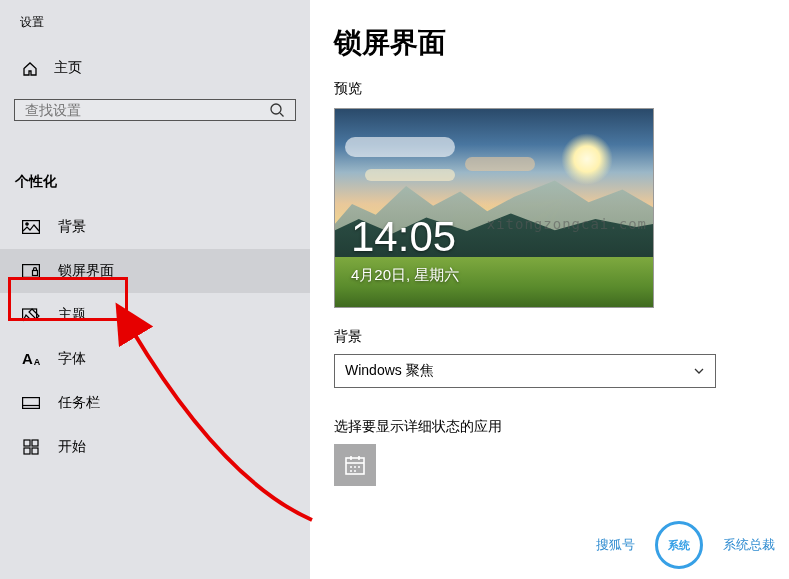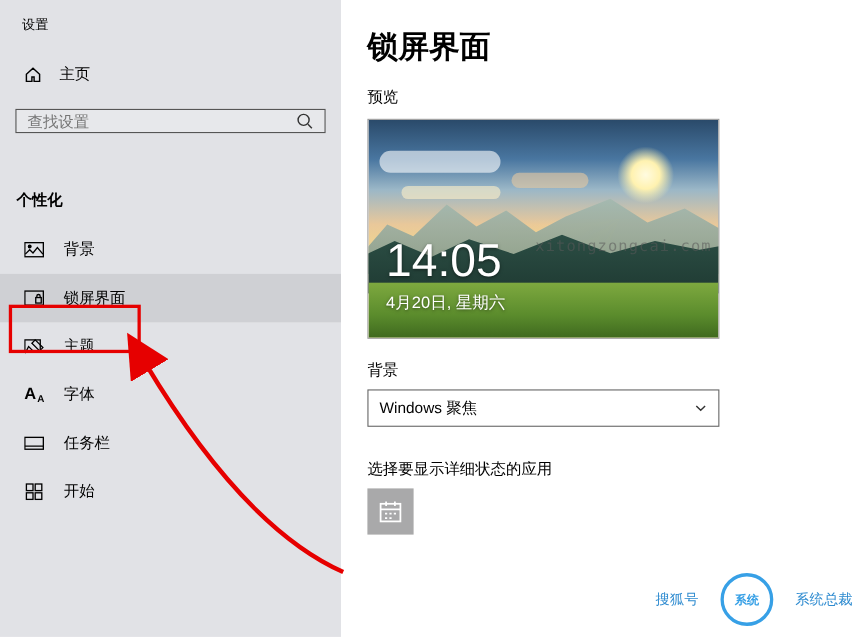--- a/index.html
+++ b/index.html
@@ -1,20 +1,20 @@
 <!DOCTYPE html>
 <html><head>
 <meta charset="utf-8">
 <style>
 * { box-sizing: border-box; margin: 0; padding: 0; }
 body { font-family: "Microsoft YaHei", "Segoe UI", sans-serif; font-size: 14px; color: #000; background: #fff; width: 789px; height: 579px; overflow: hidden; position: relative; }
 .app { display: flex; width: 100%; height: 100%; }
 .sidebar { width: 310px; background: #e1e2e6; padding-top: 12px; position: relative; }
 .sb-title { padding: 2px 20px 18px 20px; font-size: 12px; }
-.sb-home { display: flex; align-items: center; gap: 16px; padding: 10px 20px 10px 22px; cursor: pointer; }
+.sb-home { display: flex; align-items: flex-end; gap: 16px; padding: 10px 20px 10px 22px; cursor: pointer; }
 .sb-home svg { width: 16px; height: 16px; }
 .sb-search { margin: 12px 14px 16px 14px; border: 1px solid #555; background: #e7e8eb; display: flex; align-items: center; height: 22px; }
 .sb-search input { flex: 1; border: none; background: transparent; padding: 0 10px; font-size: 14px; outline: none; font-family: inherit; }
 .sb-search .srch-ic { width: 36px; display: flex; align-items: center; justify-content: center; }
 .sb-cat { padding: 6px 20px 14px 15px; font-size: 14px; font-weight: 600; margin-top: 46px; }
 .sb-item { display: flex; align-items: center; gap: 18px; padding: 13px 20px 13px 22px; cursor: pointer; }
 .sb-item.sel { background: #cfd0d4; }
 .sb-item svg, .sb-item .icn { width: 18px; height: 16px; flex: 0 0 18px; }
 .highlight-box { position: absolute; border: 3px solid #e60000; left: 8px; top: 277px; width: 120px; height: 44px; pointer-events: none; }
 .arrow-svg { position: absolute; left: 102px; top: 300px; width: 230px; height: 240px; pointer-events: none; }
@@ -29,21 +29,21 @@
 .cloud.c1 { width:110px; height:20px; left:10px; top:28px; }
 .cloud.c2 { width:70px; height:14px; left:130px; top:48px; background: rgba(230,200,160,0.6); }
 .cloud.c3 { width:90px; height:12px; left:30px; top:60px; background: rgba(255,240,200,0.6); }
 .mtn-back { position:absolute; bottom:58px; left:-10px; right:-10px; height:90px; background: linear-gradient(180deg,#afc5bb,#7a9288); clip-path: polygon(0 85%,8% 50%,15% 62%,24% 30%,32% 52%,40% 36%,48% 58%,56% 42%,68% 24%,78% 48%,88% 34%,100% 60%,100% 100%,0 100%); opacity:0.85;}
 .mtn-front { position:absolute; bottom:40px; left:-10px; right:-10px; height:80px; background: linear-gradient(180deg,#32584e,#1f3a32); clip-path: polygon(0 60%,10% 40%,20% 58%,30% 38%,42% 55%,55% 33%,68% 54%,80% 40%,92% 50%,100% 44%,100% 100%,0 100%); }
 .grass { position:absolute; bottom:0; left:0; right:0; height:50px; background: linear-gradient(180deg,#7ea93f,#5a8b2c 60%,#3f6a1f);}
 .pv-time { position:absolute; left:16px; bottom:46px; color:#fff; font-size:42px; font-weight:300; text-shadow:0 1px 3px rgba(0,0,0,0.5);}
 .pv-date { position:absolute; left:16px; bottom:22px; color:#fff; font-size:15px; text-shadow:0 1px 3px rgba(0,0,0,0.5);}
 .watermark-c { position:absolute; right:6px; bottom:38%; color: rgba(90,90,90,0.55); font-size:14px; font-family: monospace; letter-spacing:1px;text-align:center;}
 .sec-label { font-size: 14px; margin-bottom: 8px; }
-.dropdown { width: 320px; height: 34px; border:1px solid #666; display:flex; align-items:center; justify-content:space-between; padding:0 10px; cursor:pointer; margin-bottom: 30px;}
+.dropdown { width: 382px; height: 34px; border:1px solid #666; display:flex; align-items:center; justify-content:space-between; padding:0 10px; cursor:pointer; margin-bottom: 30px;}
 .app-tile { width:42px; height:42px; background:#a9a9aa; display:flex; align-items:center; justify-content:center; }
 .app-tile svg { width:22px; height:22px; }
 .wm-btm { position:absolute; right:14px; bottom:10px; display:flex; align-items:center; gap:20px; }
 .wm-circle { width:48px; height:48px; border-radius:50%; border:3px solid #37a0e6; display:flex; align-items:center; justify-content:center; color:#37a0e6; font-size:11px; font-weight:bold; background:rgba(255,255,255,0.7);}
 .wm-txt { color:#2e8bd0; font-size:13px; }
 </style>
 </head>
 <body>
 
 <div class="app">

